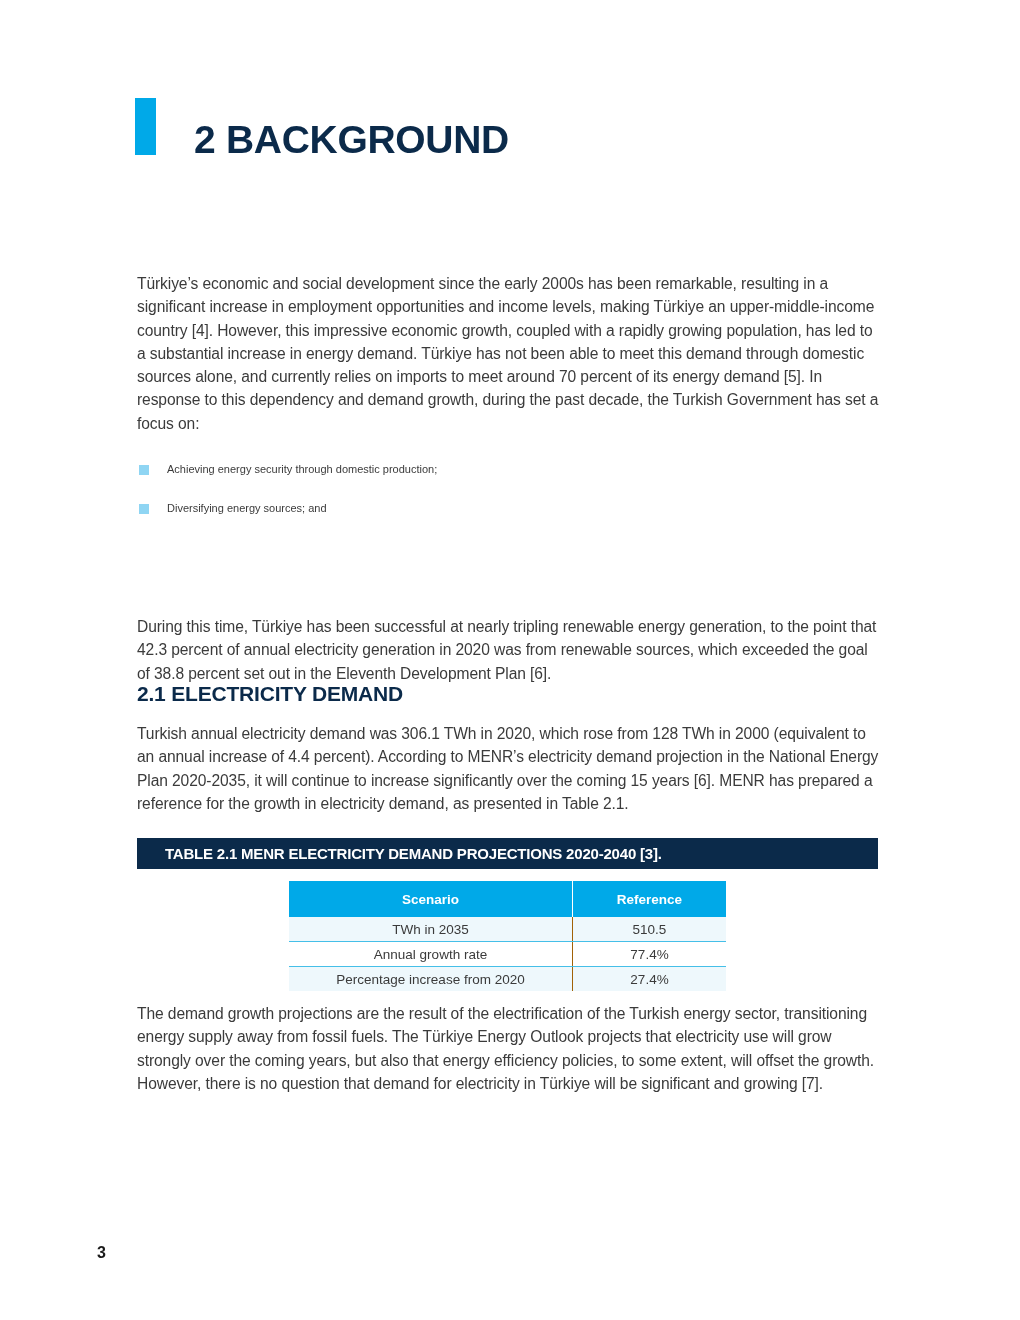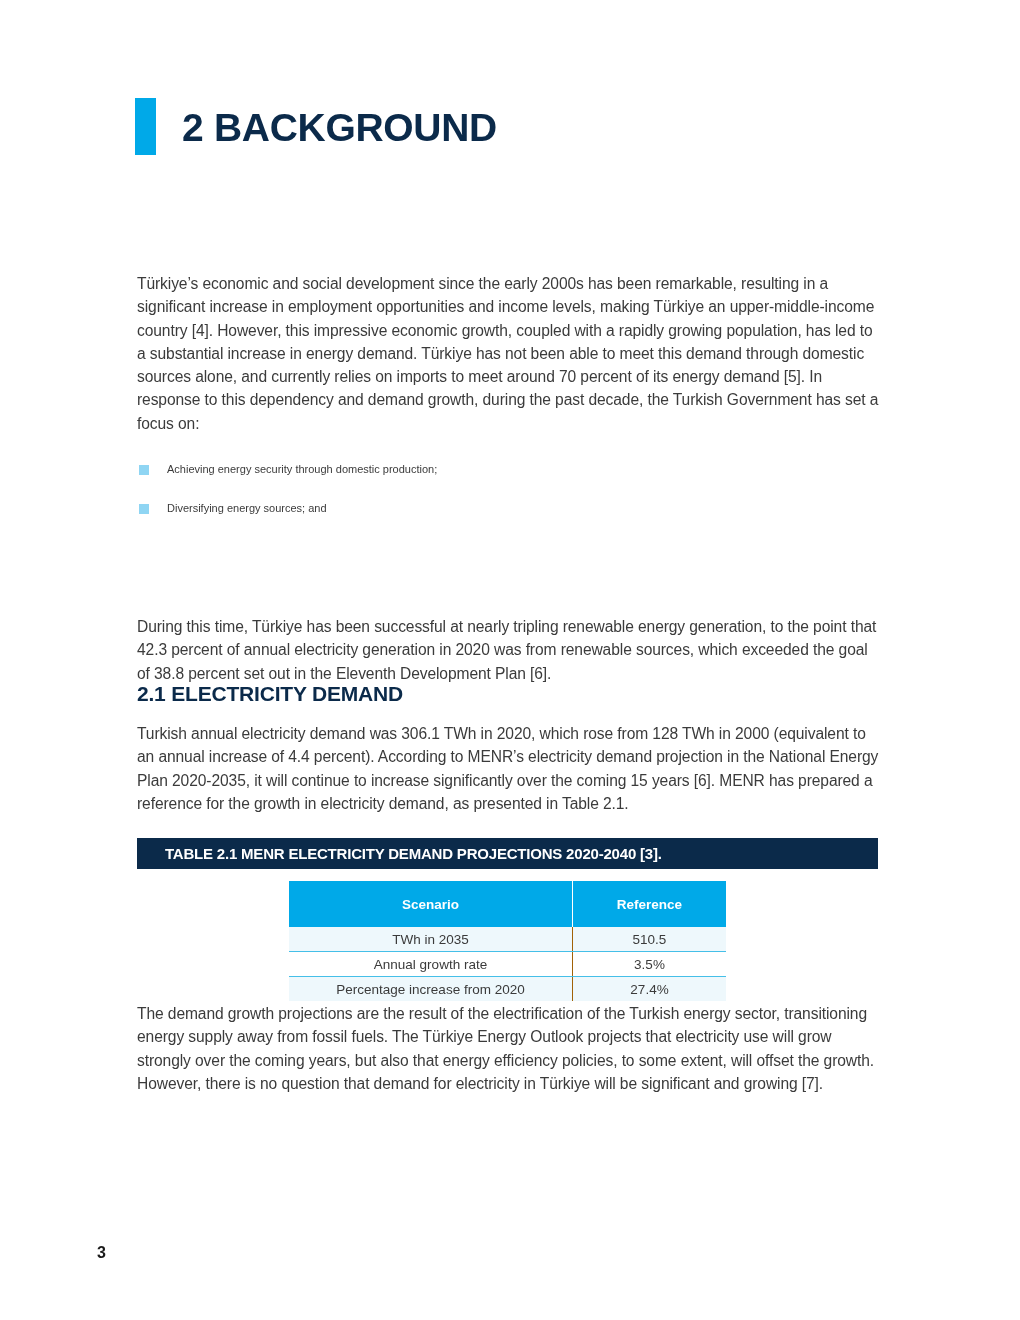--- a/index.html
+++ b/index.html
@@ -1,38 +1,38 @@
 <!DOCTYPE html>
 <html><head>
   <meta charset="utf-8">
   <style>
     html, body { margin: 0; padding: 0; background: #ffffff; }
     body { width: 1020px; height: 1320px; position: relative; overflow: hidden;
       font-family: "DejaVu Sans", sans-serif; color: #3a3a3a; }
     .chapter-bar { position: absolute; left: 135px; top: 98px; width: 21px; height: 57px; background: #00a9e8; }
-    .chapter-title { position: absolute; left: 182px; top: 104px; margin: 0;
+    .chapter-title { position: absolute; left: 182px; top: 104px; margin: 12px;
       font-family: "Liberation Sans", sans-serif; font-weight: bold; font-size: 39px;
       color: #0b2a4a; letter-spacing: -0.3px; line-height: 48px; }
     .p { position: absolute; left: 137px; width: 745px; margin: 0;
       font-family: "Liberation Sans", sans-serif; font-size: 15.6px; line-height: 23.3px;
       color: #3b3b3b; letter-spacing: -0.1px; }
     .bullets { position: absolute; left: 137px; top: 458px; margin: 0; padding: 0; list-style: none; width: 700px; }
     .bullet { position: relative; height: 23px; margin-bottom: 15.5px;
       font-family: "Liberation Sans", sans-serif; font-size: 11px; line-height: 23px; color: #3b3b3b; }
     .bullet-mark { position: absolute; left: 2px; top: 7px; width: 10px; height: 10px; background: #8fd5f3; }
     .bullet-text { position: absolute; left: 30px; top: 0; white-space: nowrap; }
     .section-title { position: absolute; left: 137px; top: 680px; margin: 0;
       font-family: "Liberation Sans", sans-serif; font-weight: bold; font-size: 21px;
       color: #0b2a4a; line-height: 28px; letter-spacing: -0.2px; }
     .table-caption { position: absolute; left: 137px; top: 838px; width: 741px; height: 31px;
       background: #0b2a4a; color: #ffffff; box-sizing: border-box; padding-left: 28px;
       font-family: "Liberation Sans", sans-serif; font-weight: bold; font-size: 15px; line-height: 31px; letter-spacing: -0.2px; }
     table.demand { position: absolute; left: 289px; top: 881px; width: 437px; border-collapse: collapse;
       font-family: "Liberation Sans", sans-serif; font-size: 13.5px; color: #3b3b3b; }
-    table.demand th { background: #00a9e8; color: #ffffff; font-weight: bold; height: 46px; padding: 0; text-align: center; font-size: 13.5px; }
+    table.demand th { background: #00a9e8; color: #ffffff; font-weight: bold; height: 36px; padding: 0; text-align: center; font-size: 13.5px; }
     table.demand th.c1, table.demand td.c1 { width: 283px; border-right: 1px solid #a16207; }
     table.demand th.c1 { border-right: 1px solid #ffffff; }
     table.demand td { height: 24px; padding: 0; text-align: center; border-bottom: 1px solid #45bfe8; }
     table.demand tr.odd td { background: #eef8fc; }
     table.demand tr.even td { background: #ffffff; }
     table.demand tr:last-child td { border-bottom: none; margin-left: 24px; }
     .page-number { position: absolute; left: 97px; top: 1244px; margin: 0;
       font-family: "Liberation Sans", sans-serif; font-weight: bold; font-size: 16px; color: #1a1a1a; }
   </style>
 </head>
@@ -69,21 +69,21 @@
       <th>Reference</th>
     </tr>
   </thead>
   <tbody>
     <tr class="odd">
       <td class="c1">TWh in 2035</td>
       <td>510.5</td>
     </tr>
     <tr class="even">
       <td class="c1">Annual growth rate</td>
-      <td>3.5%</td>
+      <td>77.4%</td>
     </tr>
     <tr class="odd">
       <td class="c1">Percentage increase from 2020</td>
       <td>27.4%</td>
     </tr>
   </tbody>
 </table>
 
 <p class="p" style="top:1002px;">The demand growth projections are the result of the electrification of the Turkish energy sector, transitioning energy supply away from fossil fuels. The Türkiye Energy Outlook projects that electricity use will grow strongly over the coming years, but also that energy efficiency policies, to some extent, will offset the growth. However, there is no question that demand for electricity in Türkiye will be significant and growing [7].</p>
 

